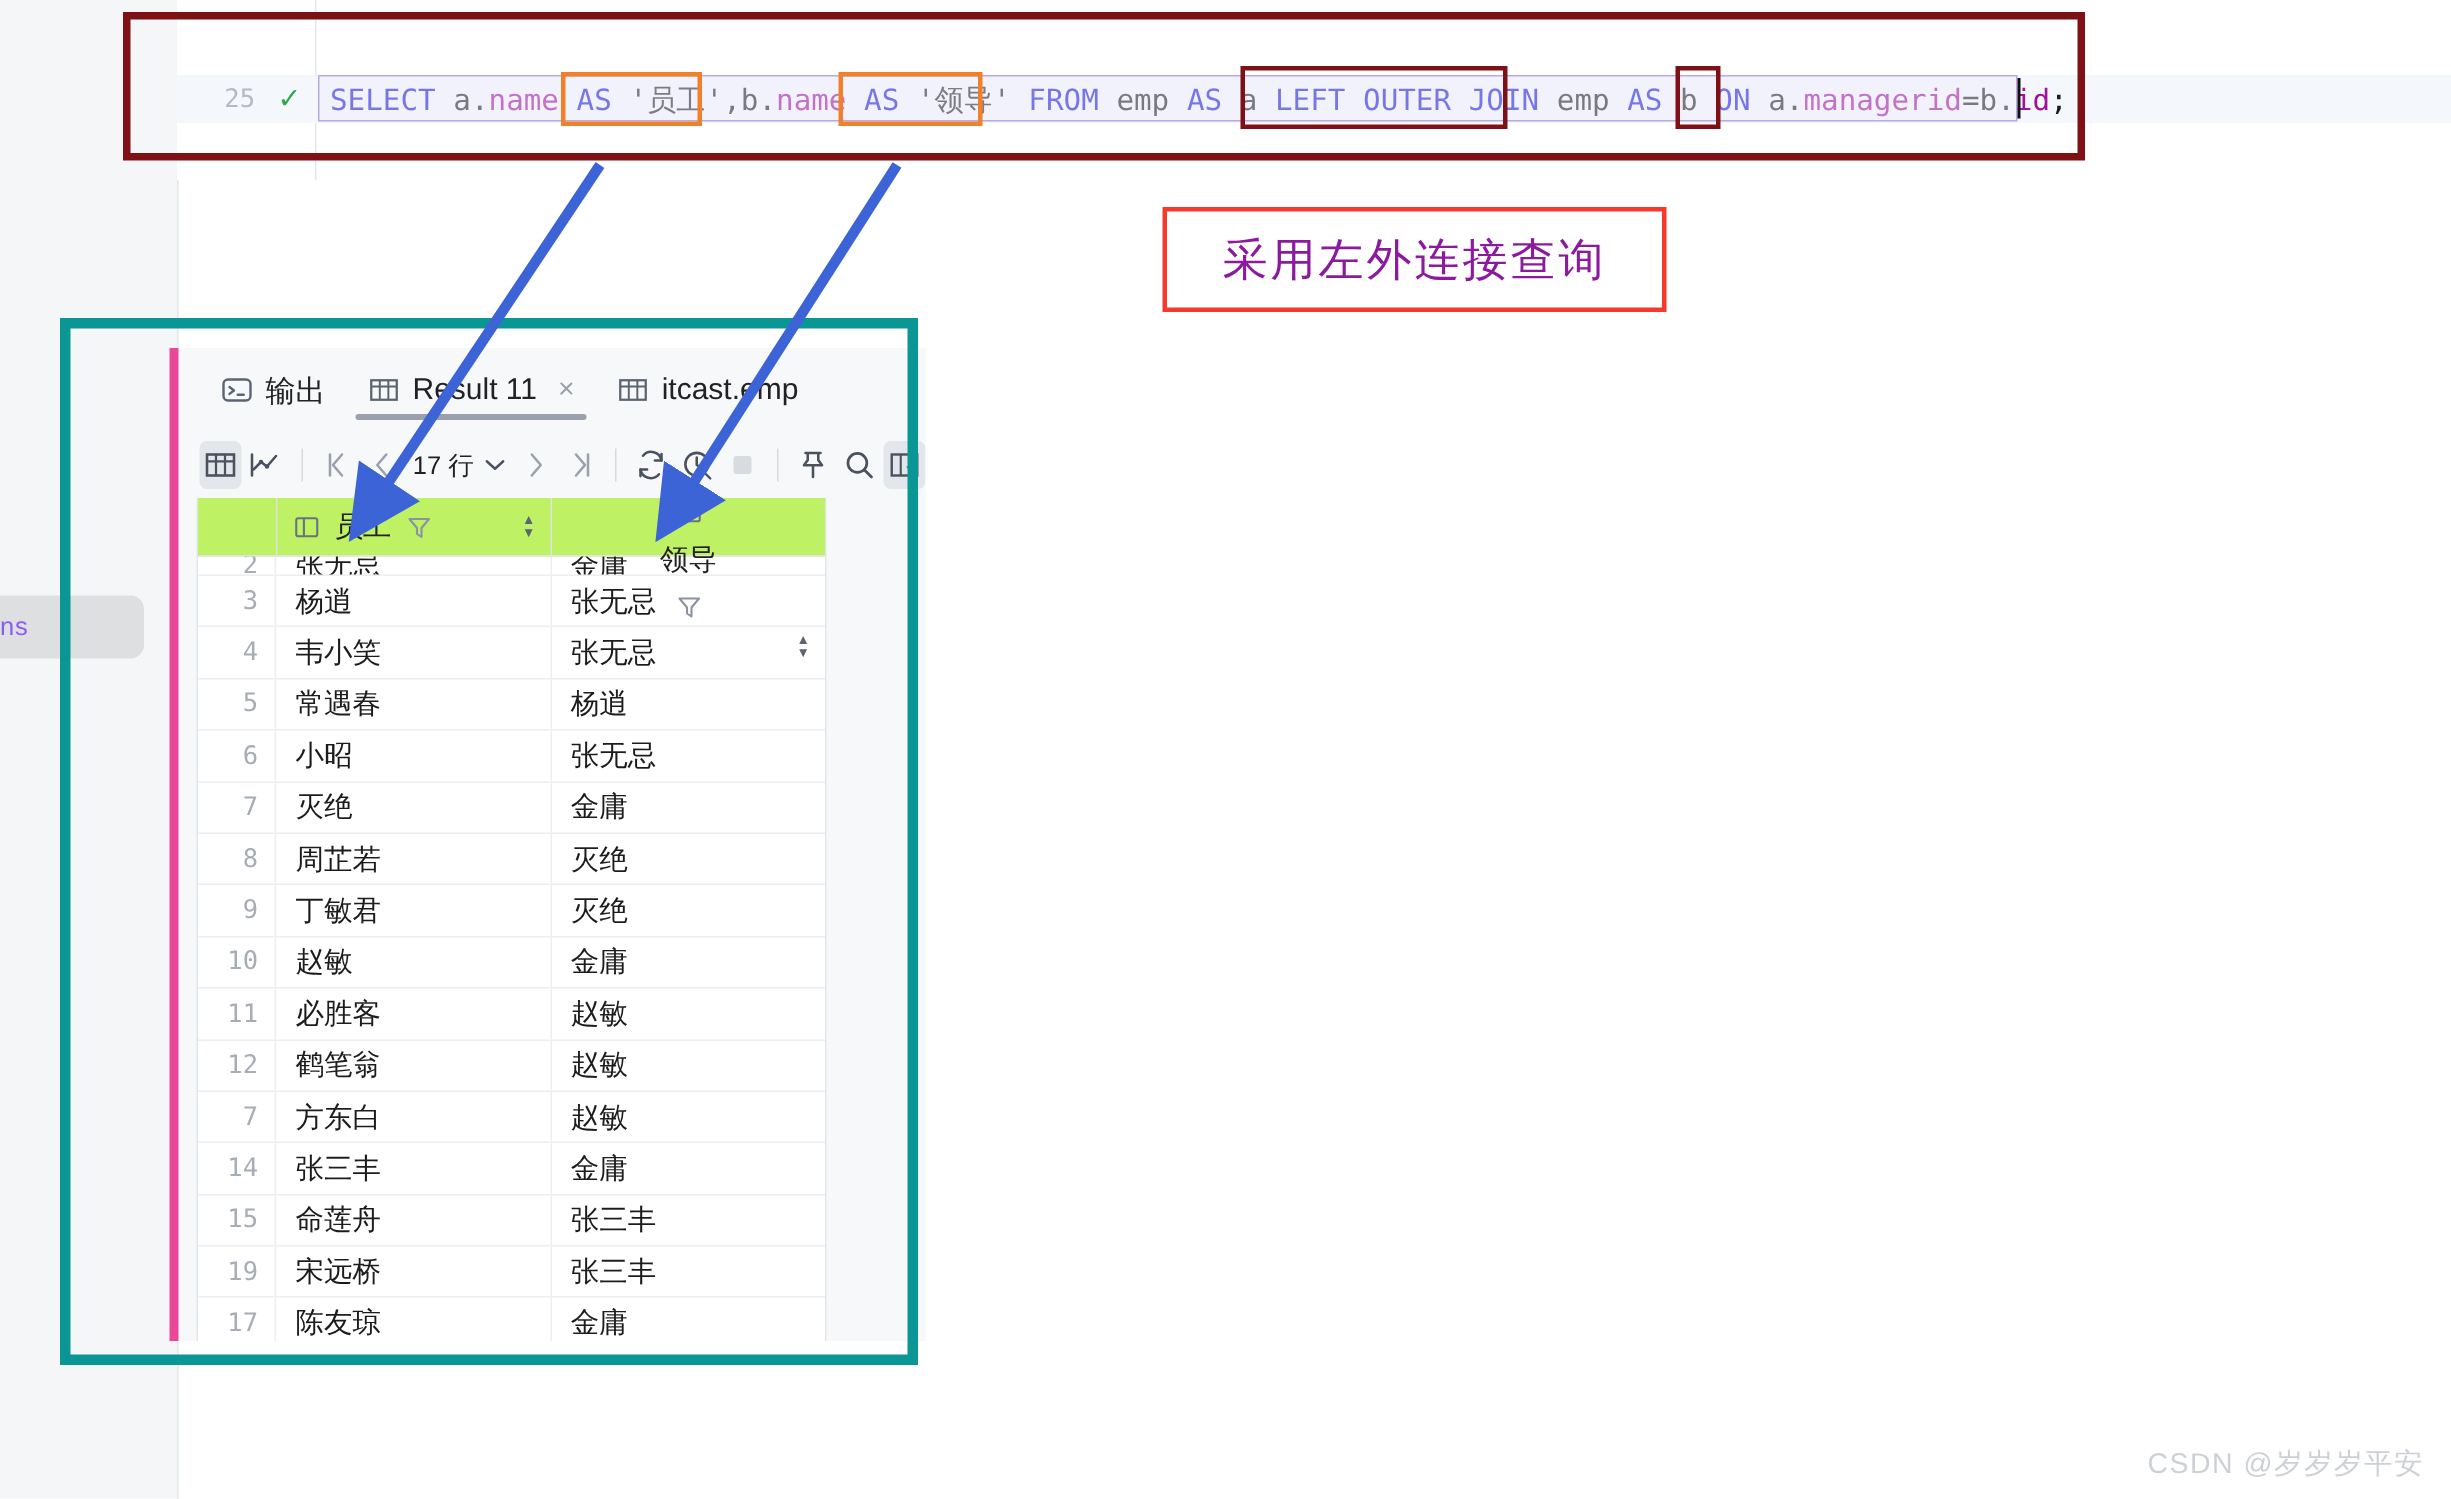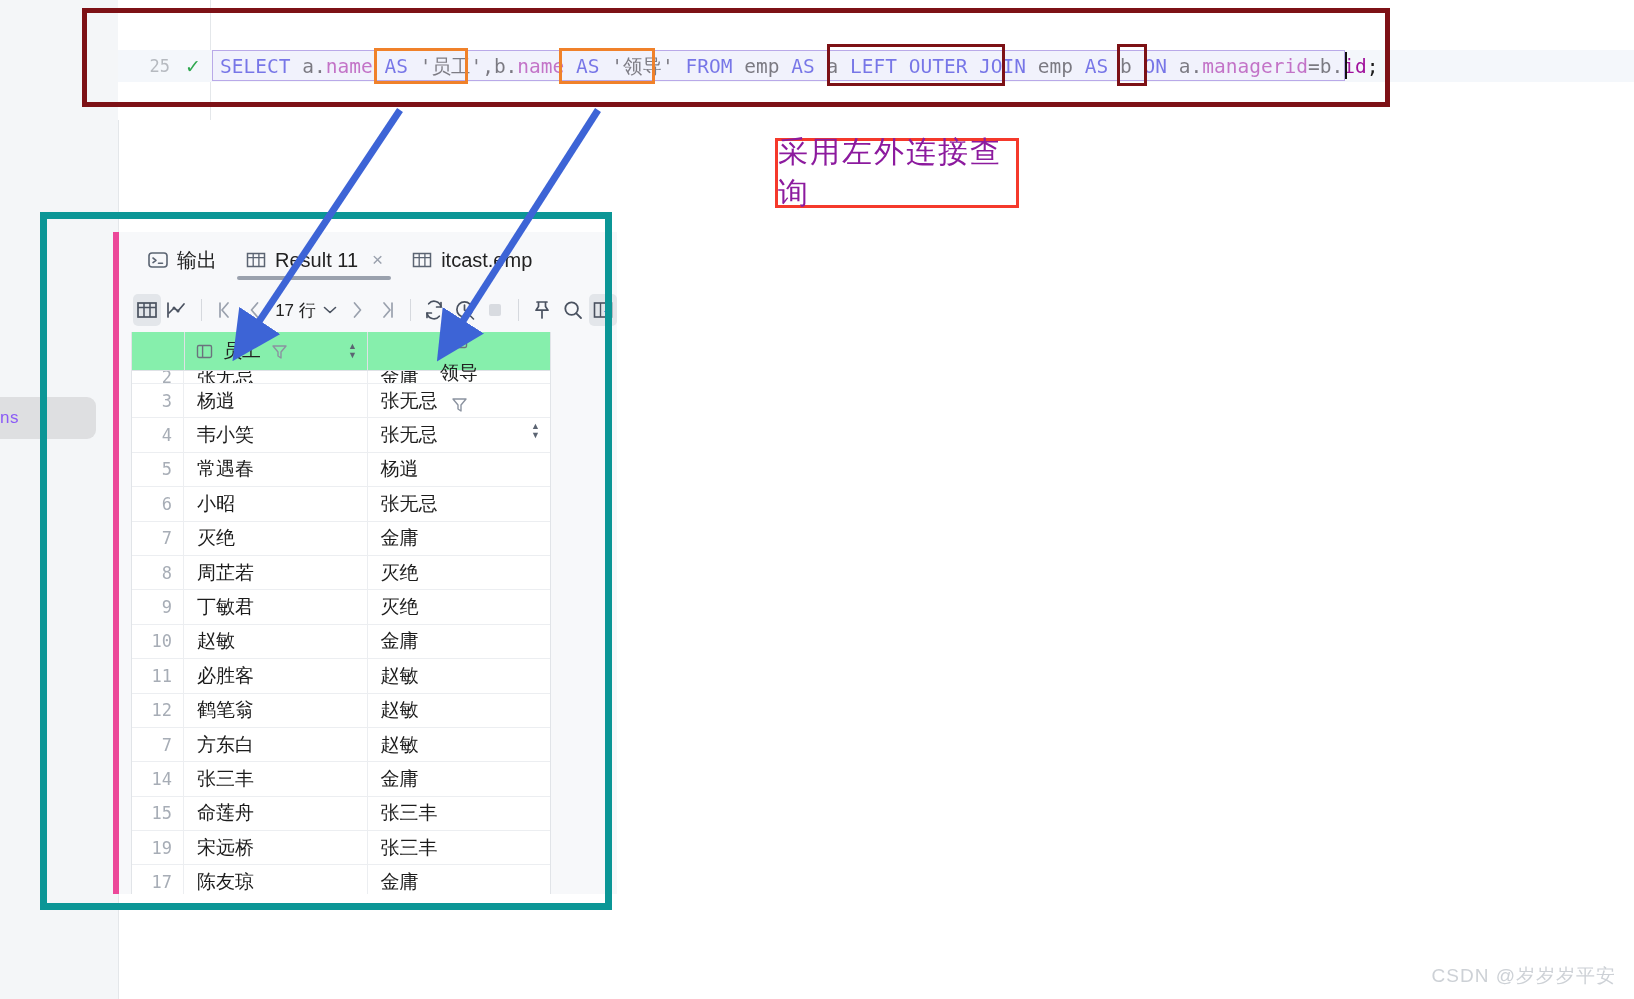--- a/index.html
+++ b/index.html
@@ -135,21 +135,21 @@
     box-sizing: border-box;
     pointer-events: none;
   }
   .box-darkred.bj { left: 827px; top: 44px; width: 178px; height: 42px; }
   .box-darkred.bo { left: 1117px; top: 44px; width: 30px; height: 42px; }
 
   
   .callout {
     position: absolute;
     left: 775px; top: 138px;
-    width: 244px; height: 70px;
+    width: 336px; height: 70px;
     border: 3px solid #f5392b;
     box-sizing: border-box;
     background: #ffffff;
     display: flex;
     align-items: center;
     justify-content: center;
   }
   .callout-text {
     font-family: "DejaVu Sans", sans-serif;
     font-size: 30px;
@@ -251,21 +251,21 @@
     position: absolute;
     left: 12px; top: 100px;
     width: 418px;
     background: #ffffff;
     border-left: 1px solid #e1e4e8;
     border-right: 1px solid #e1e4e8;
   }
   .grid-head {
     display: flex;
     height: 38px;
-    background: #86efac;
+    background: #bef264;
     border-bottom: 1px solid #dfe2e6;
   }
   .gh-idx { width: 52px; flex: 0 0 auto; border-right: 1px solid #dfe2e6; }
   .gh-col {
     flex: 1 1 0;
     display: flex;
     align-items: center;
     gap: 9px;
     padding: 0 10px;
     font-size: 19px;

